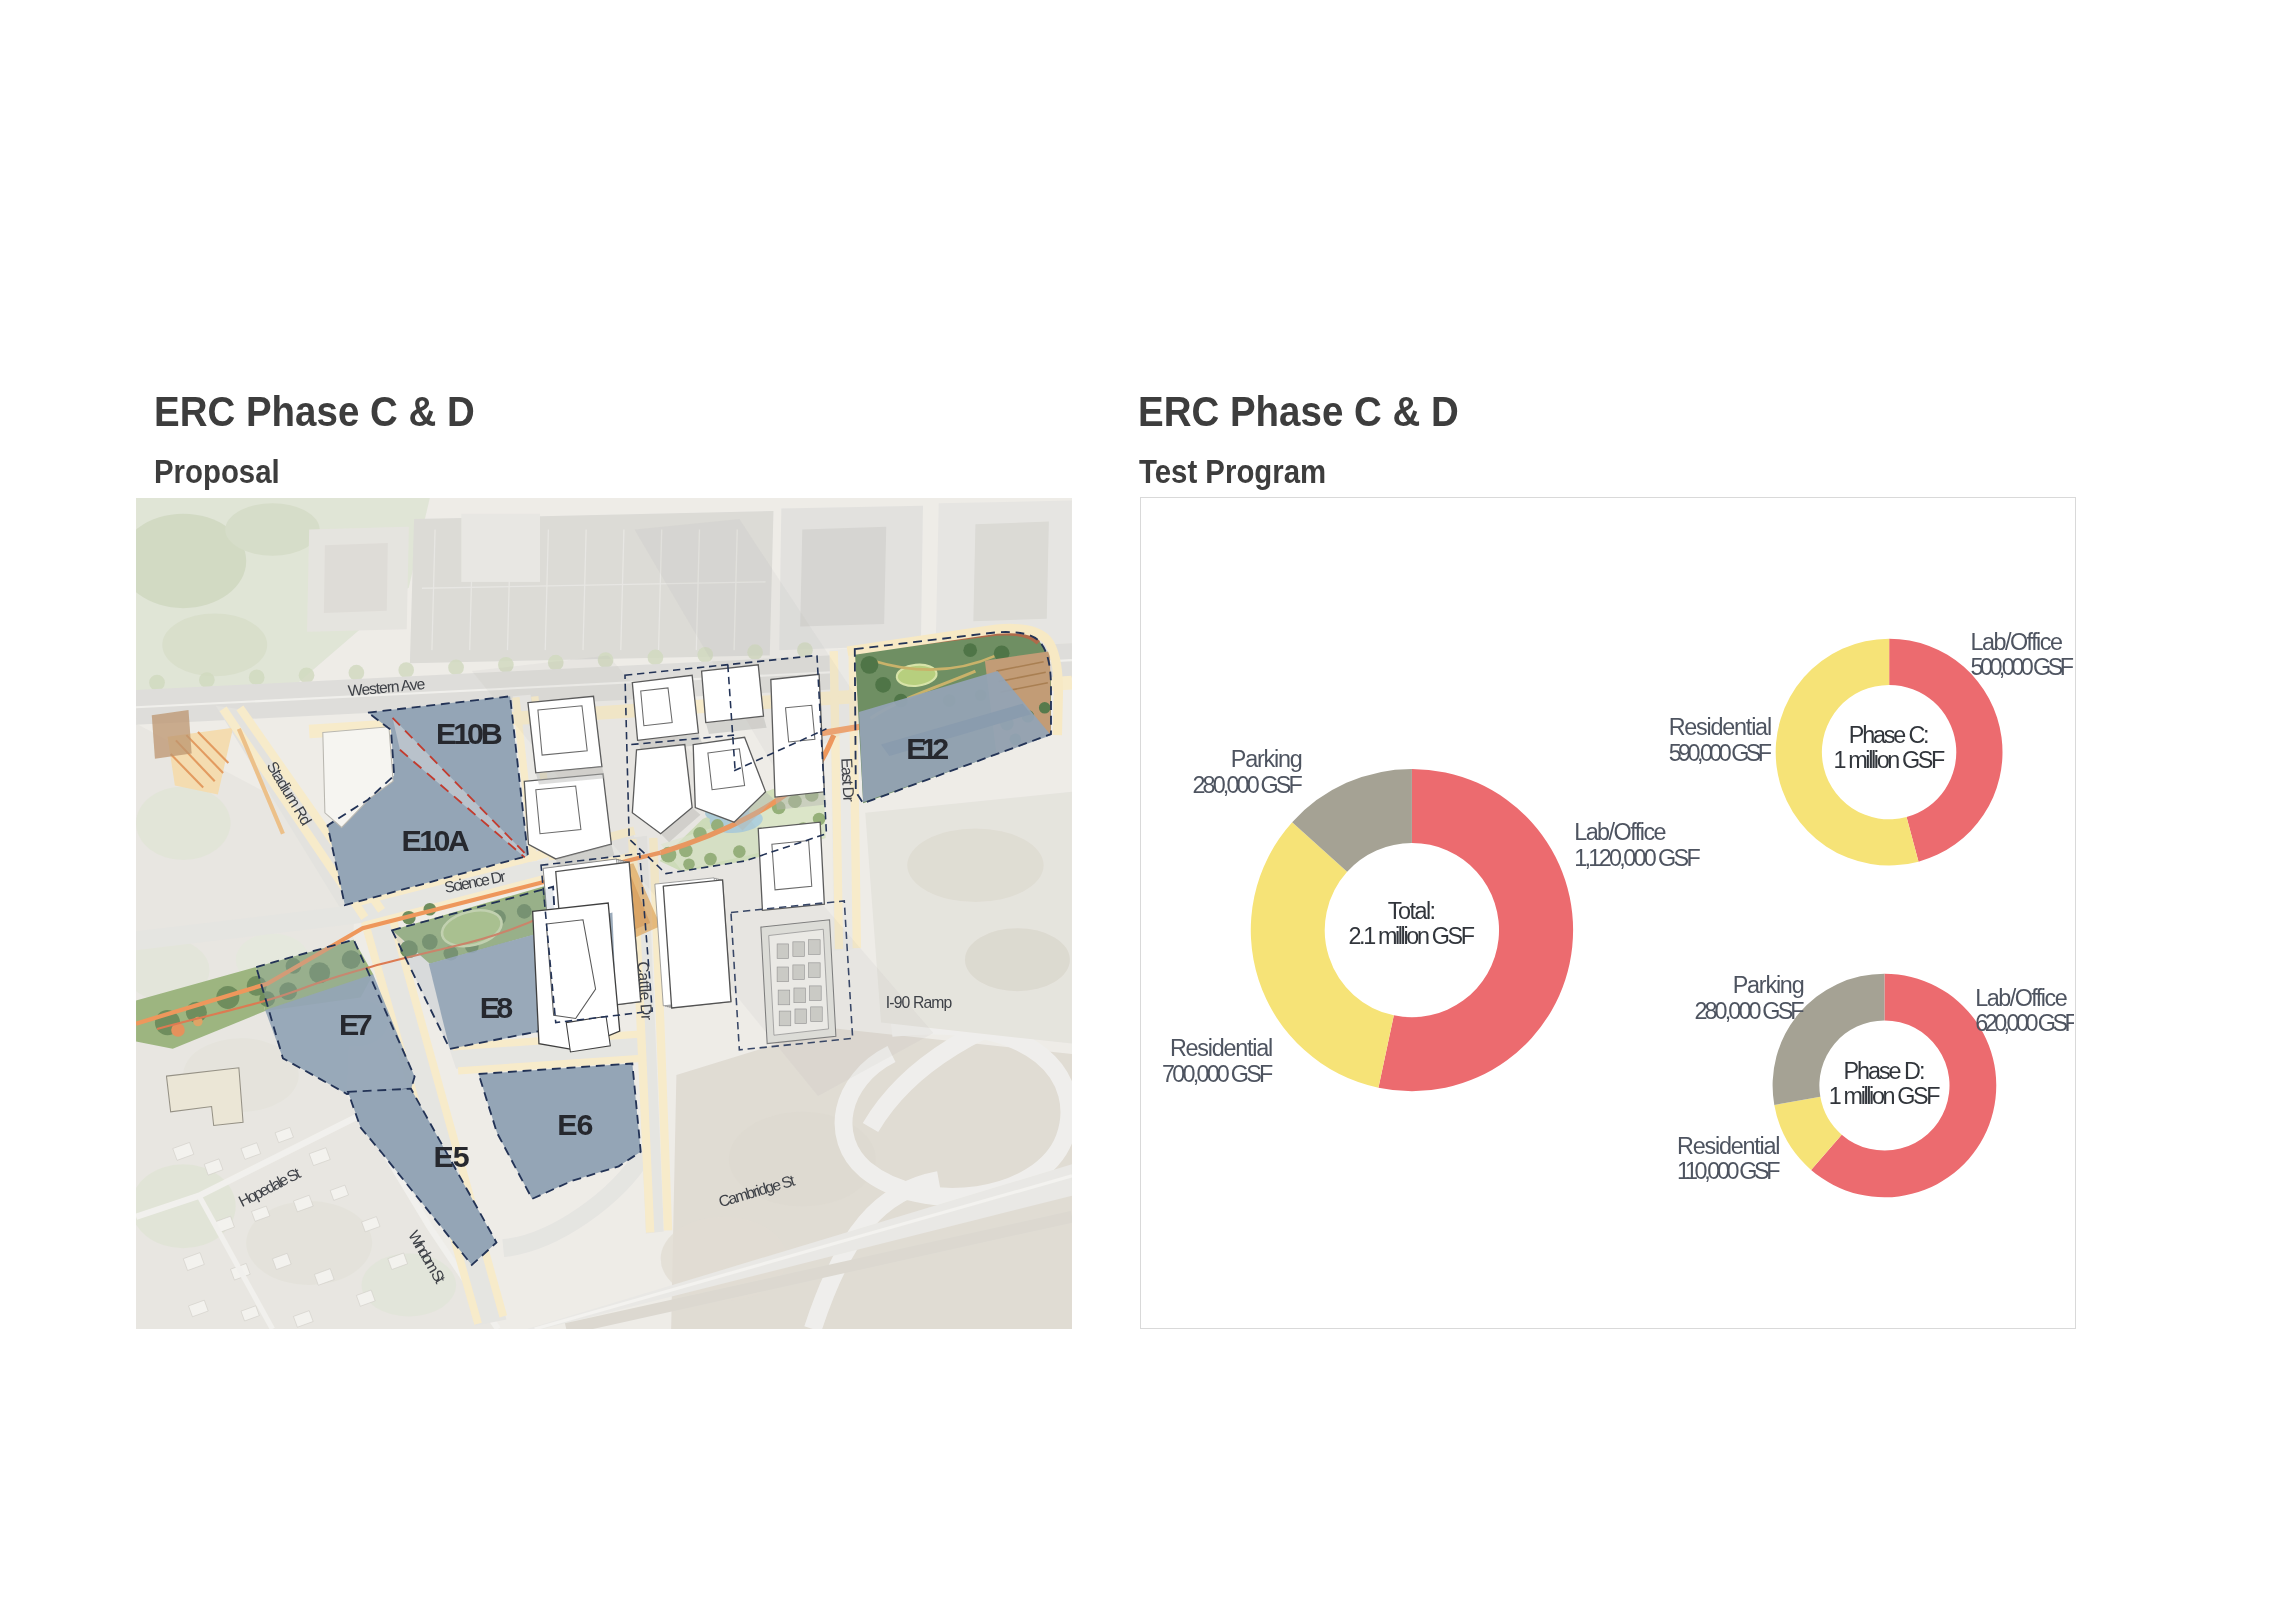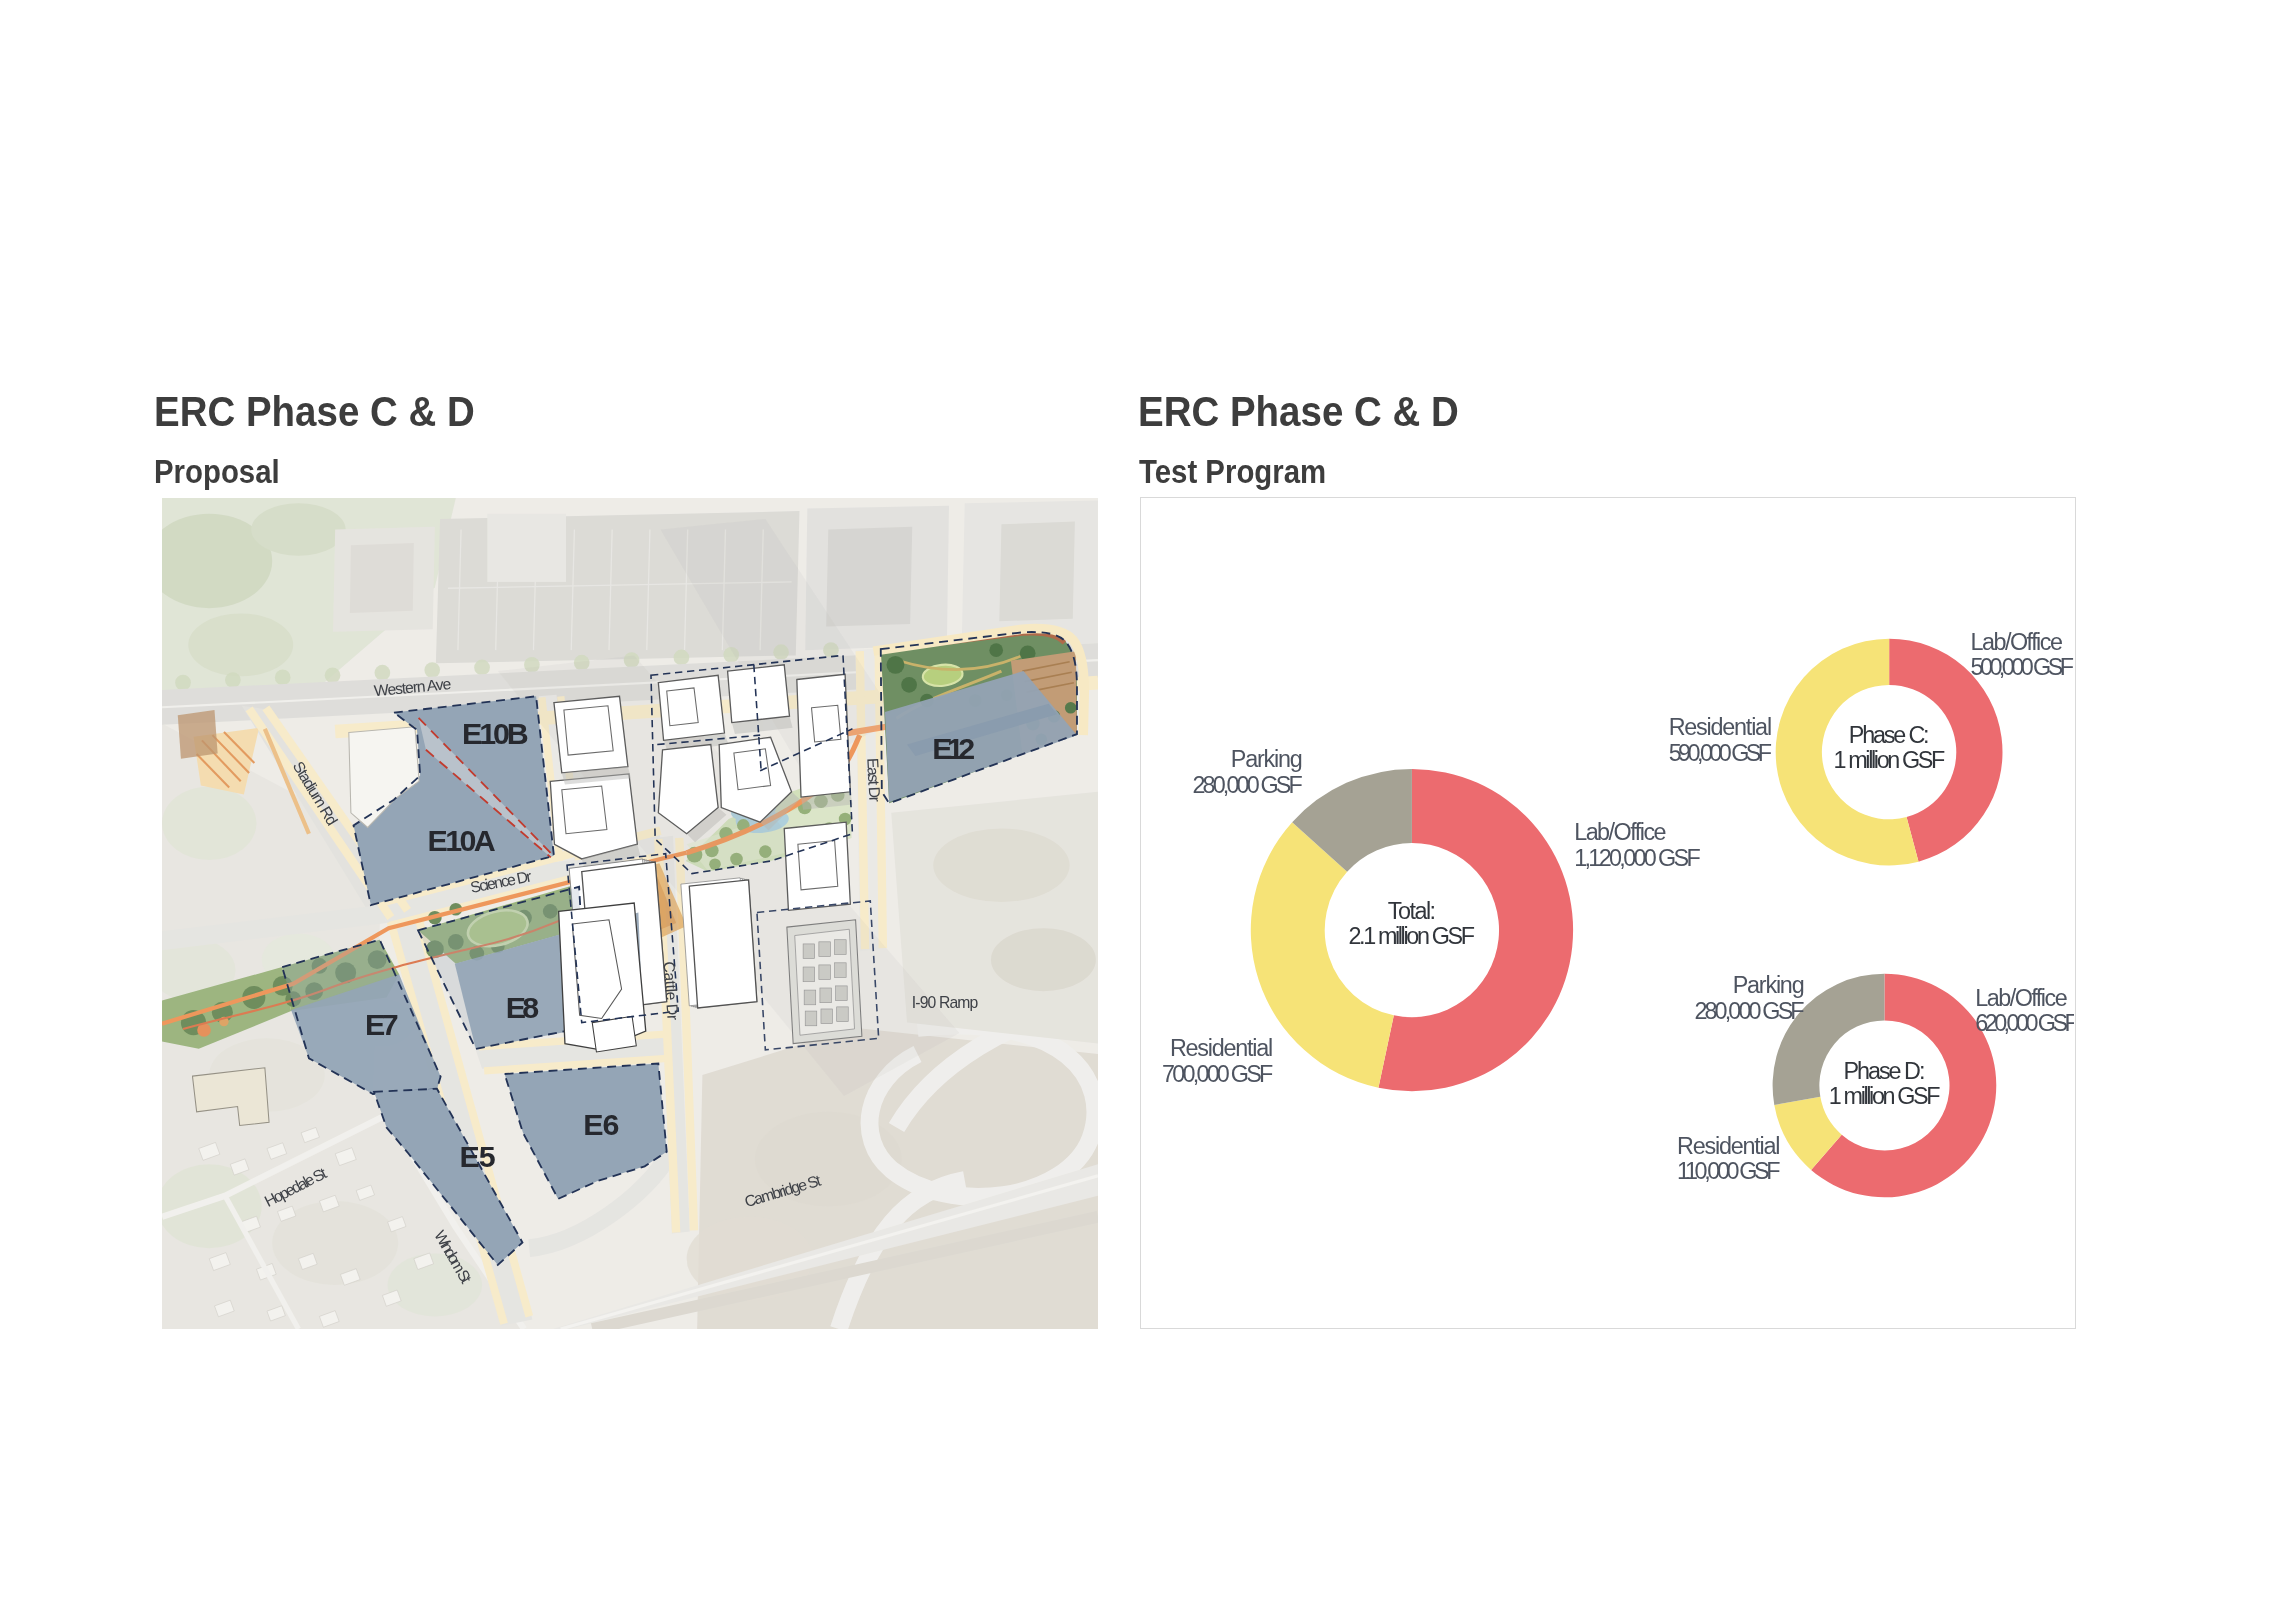--- a/index.html
+++ b/index.html
@@ -16,21 +16,21 @@
   <div class="h1" style="left:154px;top:387px;">ERC Phase C &amp; D</div>
 
   <div class="h2" style="left:154px;top:453px;">Proposal</div>
 
   <div class="h1" style="left:1138px;top:387px;">ERC Phase C &amp; D</div>
 
   <div class="h2" style="left:1139px;top:453px;">Test Program</div>
 
   <div class="pagenum">7</div>
 
-  <div style="position:absolute;left:162px;top:498px;width:936px;height:831px;">
+  <div style="position:absolute;left:136px;top:498px;width:936px;height:831px;">
   <svg width="936" height="831" viewBox="0 0 1784 1584">
 
   <rect x="0" y="0" width="1784" height="1584" fill="#eceae5"></rect>
 
   <path d="M0 0 L560 0 L520 170 L300 360 L0 400 Z" fill="#dde2d2"></path>
   <ellipse cx="90" cy="120" rx="120" ry="90" fill="#cdd6bd"></ellipse>
   <ellipse cx="260" cy="60" rx="90" ry="50" fill="#d2dac3"></ellipse>
   <ellipse cx="150" cy="280" rx="100" ry="60" fill="#d5dcc6"></ellipse>
 
   <polygon points="530,40 1215,25 1208,300 522,315" fill="#d8d7d2"></polygon>

